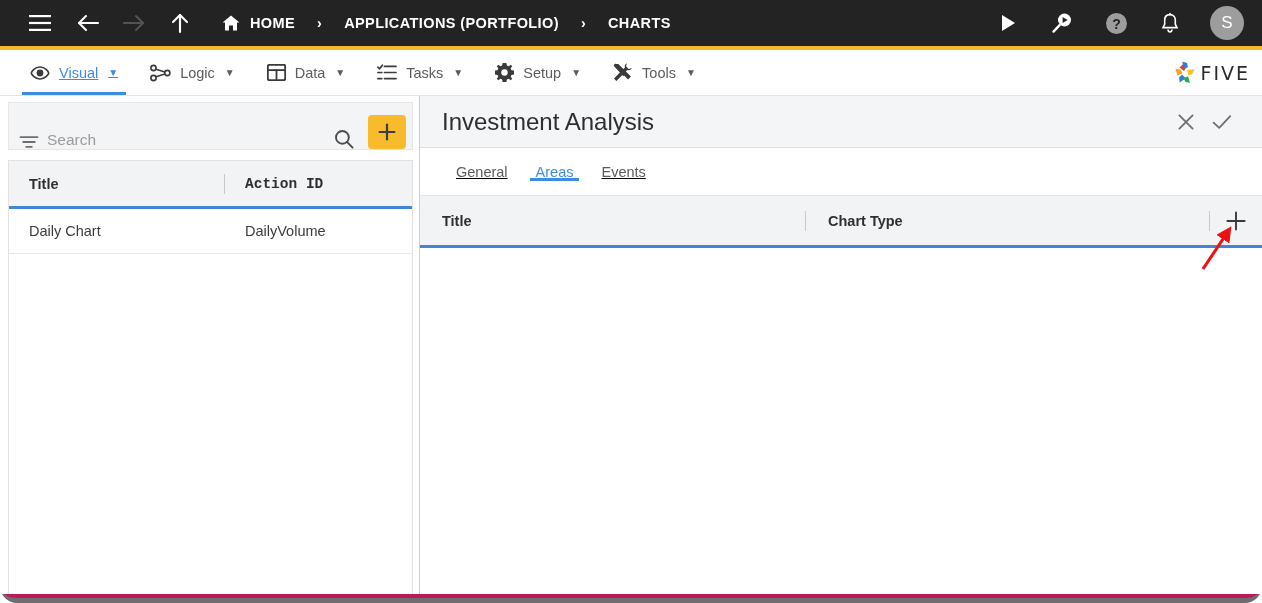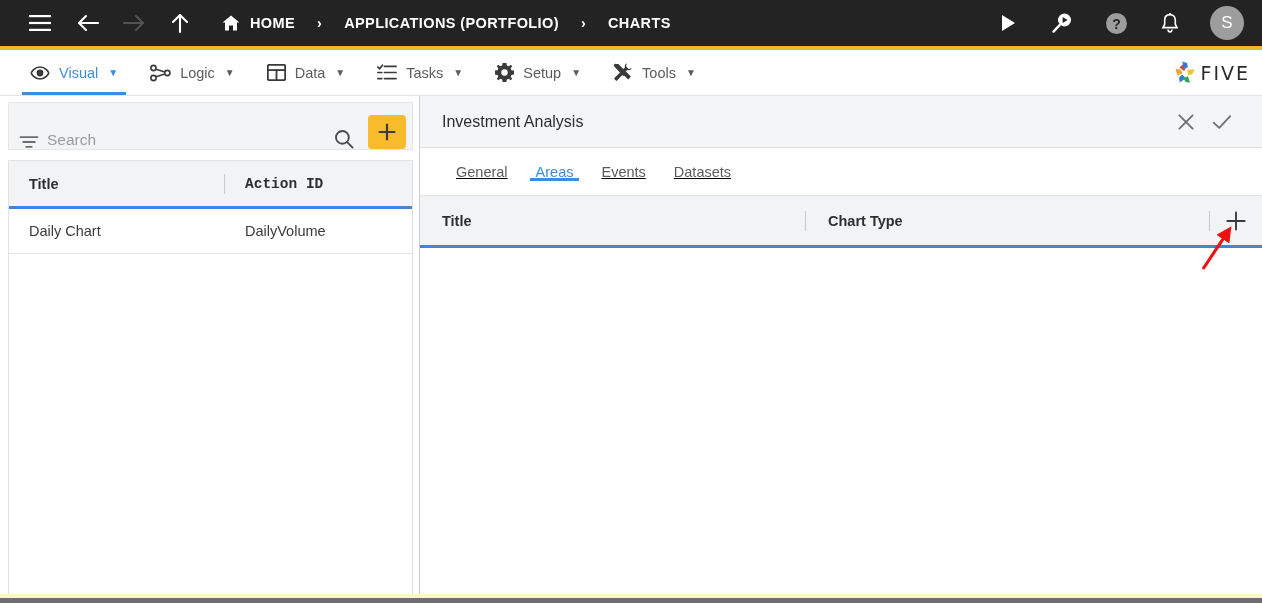--- a/index.html
+++ b/index.html
@@ -5,22 +5,23 @@
   * { box-sizing: border-box; margin: 0; padding: 0; }
   html, body {
     width: 1262px; height: 603px;
     font-family: "Liberation Sans", sans-serif;
     background: #ffffff;
     overflow: hidden;
   }
   .app {
     position: relative;
     width: 1262px; height: 603px;
-    background: #fef9c3;
+    background: #be185d;
     border-bottom: 5px solid #6e6e6e;
+    border-radius: 17px;
   }
 
   
   .topbar {
     height: 50px;
     background: #232323;
     display: flex;
     align-items: center;
     padding: 0 18px 0 20px;
     border-bottom: 4px solid #f5bb2b;
@@ -77,21 +78,21 @@
     display: flex; align-items: center;
     gap: 9px;
     padding: 0 16px;
     color: #5c5c5c;
     font-size: 14.5px;
     position: relative;
     white-space: nowrap;
   }
   .menu-item .mlabel { font-size: 14.5px; }
   .menu-item .caret { font-size: 10px; margin-left: 1px; }
-  .menu-item.active { color: #3d8ce0; }
+  .menu-item.active { color: #3d8ce0; text-decoration: underline; }
   .menu-item.active .micon { color: #3a3a3a; }
   .menu-item .micon { display: flex; align-items: center; color: #3a3a3a; }
   .menu-item.active::after {
     content: "";
     position: absolute;
     left: 8px; right: 8px; bottom: 0;
     height: 3px;
     background: #3d8ce0;
   }
   .logo-wrap {
@@ -207,21 +208,21 @@
     min-width: 0;
   }
   .panel-head {
     height: 52px;
     background: #f4f5f6;
     border-bottom: 1px solid #dedede;
     display: flex; align-items: center;
     padding: 0 22px 0 22px;
   }
   .panel-title {
-    font-size: 16px;
+    font-size: 24px;
     color: #2e2e2e;
     flex: 1;
   }
   .head-ico {
     width: 36px; height: 36px;
     display: flex; align-items: center; justify-content: center;
     color: #6f6f6f;
     cursor: pointer;
   }
 
@@ -523,21 +524,20 @@
           <svg width="22" height="20" viewBox="0 0 22 20" fill="none" stroke="currentColor" stroke-width="1.8" stroke-linecap="round" stroke-linejoin="round">
             <path d="M2.6 10.6 L8.2 15.8 L19.2 4.2"></path>
           </svg>
         </div>
       </div>
 
       <div class="tabs">
         <div class="tab">General</div>
         <div class="tab active">Areas</div>
         <div class="tab">Events</div>
-        <div class="tab">Datasets</div>
       </div>
 
       <div class="rgrid">
         <div class="rgrid-head">
           <div class="rh-cell c1">Title</div>
           <div class="vsep"></div>
           <div class="rh-cell c2">Chart Type</div>
           <div class="vsep"></div>
           <div class="rh-add">
             <svg width="22" height="22" viewBox="0 0 22 22" stroke="currentColor" stroke-width="1.9" stroke-linecap="round">

